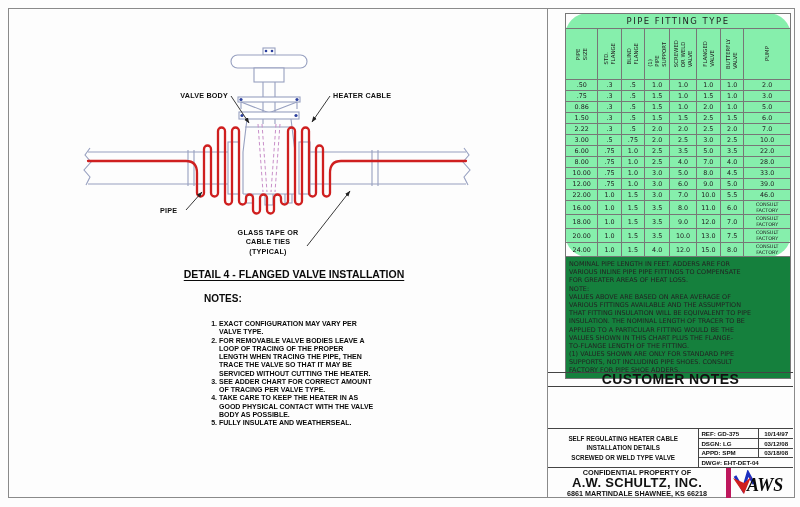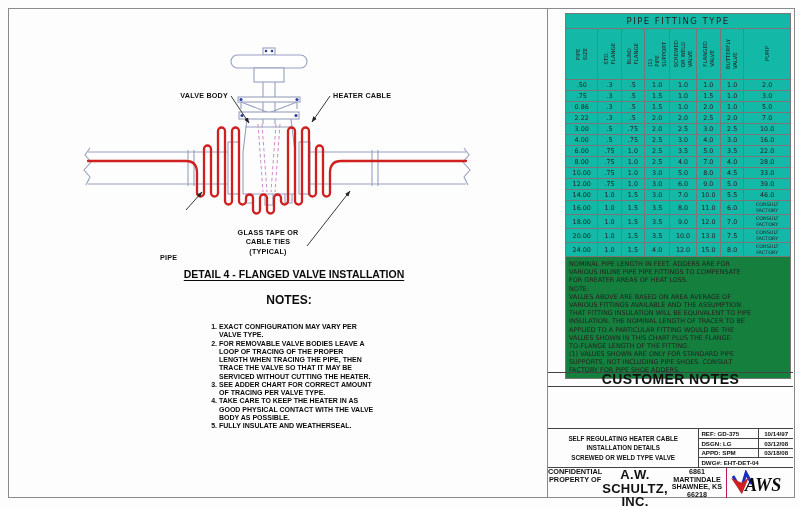--- a/index.html
+++ b/index.html
@@ -7,21 +7,21 @@
     width:800px;height:507px;background:#fdfdfd;position:relative;overflow:hidden;
     font-family:"Liberation Sans",sans-serif;color:#1c1c1c;
   }
   .abs{position:absolute;}
   
   .sheet-border{left:8px;top:8px;width:785px;height:488px;border:1px solid #8a8a8a;}
   .panel-divider{left:547px;top:8px;width:0;height:489px;border-left:1px solid #8a8a8a;}
 
   
   .right-col{left:565px;top:13px;width:226px;}
-  table.fit{border-collapse:collapse;width:226px;table-layout:fixed;background:#14b8a6;}
+  table.fit{border-collapse:collapse;width:226px;table-layout:fixed;background:#86efac;border-radius:23px;}
   .fit th,.fit td{border:1px solid #777;padding:0;text-align:center;font-weight:normal;color:#222;}
   .fit .title-cell{font-size:8.5px;height:14px;letter-spacing:1.5px;color:#222;font-family:"DejaVu Sans",sans-serif;}
   .fit th.hdr{height:50px;vertical-align:middle;}
   .vtext{
     writing-mode:vertical-rl;transform:rotate(180deg);
     font-size:5.4px;line-height:1.25;white-space:pre;text-align:left;
     margin:0 auto;font-family:"DejaVu Sans",sans-serif;color:#222;
   }
   .fit td{font-size:6.4px;height:10px;font-family:"DejaVu Sans",sans-serif;}
   .fit tr.tall td{height:13px;}
@@ -44,39 +44,39 @@
   .tb-top{display:flex;height:38px;border-bottom:1px solid #444;}
   .tb-title{width:151px;display:flex;flex-direction:column;justify-content:center;text-align:center;
     font-size:6.3px;font-weight:bold;line-height:1.5;color:#111;}
   .tb-ref{width:94px;border-left:1px solid #444;display:flex;flex-direction:column;}
   .tb-row{flex:1;display:flex;border-bottom:1px solid #444;font-size:6.2px;font-weight:bold;align-items:center;color:#111;}
   .tb-row:last-child{border-bottom:none;}
   .tb-lab{width:57px;padding-left:2px;border-right:1px solid #444;height:100%;display:flex;align-items:center;}
   .tb-lab.nodiv{border-right:none;width:auto;}
   .tb-date{flex:1;text-align:center;}
   .tb-bottom{display:flex;height:30px;}
-  .tb-company{width:178px;text-align:center;display:flex;flex-direction:row;justify-content:center;line-height:1.05;color:#111;}
+  .tb-company{width:178px;text-align:center;display:flex;flex-direction:column;justify-content:center;line-height:1.05;color:#111;}
   .tb-conf{font-size:7.3px;font-weight:bold;}
   .tb-name{font-size:13px;font-weight:bold;letter-spacing:.3px;}
   .tb-addr{font-size:7.2px;font-weight:bold;}
-  .tb-logo{flex:1;border-left:1px solid #be185d;display:flex;align-items:center;justify-content:center;}
+  .tb-logo{flex:1;border-left:5px solid #be185d;display:flex;align-items:center;justify-content:center;}
 
   
   .dlabel{font-size:7.2px;font-weight:bold;color:#101010;letter-spacing:.2px;}
   .lbl-valve-body{left:150px;top:91px;width:78px;text-align:right;}
   .lbl-heater{left:333px;top:91px;}
-  .lbl-pipe{left:160px;top:206px;margin-top:47px;}
+  .lbl-pipe{left:160px;top:206px;}
   .lbl-glass{left:222px;top:228px;width:92px;text-align:center;white-space:pre-line;line-height:1.3;}
   .detail-title{
     left:148px;top:268px;width:292px;text-align:center;
     font-size:10.5px;font-weight:bold;color:#0a0a0a;
     text-decoration:underline;text-underline-offset:2px;
   }
   .notes-block{left:204px;top:293px;width:170px;color:#0a0a0a;}
-  .notes-head{font-size:12px;font-weight:bold;margin-bottom:16px;text-align:center;}
+  .notes-head{font-size:10px;font-weight:bold;margin-bottom:16px;}
   .notes-block ol{margin:0;padding-left:15px;}
   .notes-block li{font-size:7px;font-weight:bold;line-height:1.18;margin:0;}
 </style>
 </head>
 <body>
 
 <div class="abs sheet-border"></div>
 <div class="abs panel-divider"></div>
 
 <svg class="abs" width="545" height="507" viewBox="0 0 545 507" style="left:0;top:0;">
@@ -226,48 +226,48 @@
           <td>0.86</td>
           <td>.3</td>
           <td>.5</td>
           <td>1.5</td>
           <td>1.0</td>
           <td>2.0</td>
           <td>1.0</td>
           <td>5.0</td>
         </tr>
         <tr>
+          <td>1.50</td>
+          <td>.3</td>
+          <td>.5</td>
+          <td>1.5</td>
+          <td>1.5</td>
+          <td>2.5</td>
+          <td>1.5</td>
+          <td>6.0</td>
+        </tr>
+        <tr>
           <td>2.22</td>
           <td>.3</td>
           <td>.5</td>
           <td>2.0</td>
           <td>2.0</td>
           <td>2.5</td>
           <td>2.0</td>
           <td>7.0</td>
         </tr>
         <tr>
           <td>3.00</td>
           <td>.5</td>
           <td>.75</td>
           <td>2.0</td>
           <td>2.5</td>
           <td>3.0</td>
           <td>2.5</td>
           <td>10.0</td>
-        </tr>
-        <tr>
-          <td>4.00</td>
-          <td>.5</td>
-          <td>.75</td>
-          <td>2.5</td>
-          <td>3.0</td>
-          <td>4.0</td>
-          <td>3.0</td>
-          <td>16.0</td>
         </tr>
         <tr>
           <td>6.00</td>
           <td>.75</td>
           <td>1.0</td>
           <td>2.5</td>
           <td>3.5</td>
           <td>5.0</td>
           <td>3.5</td>
           <td>22.0</td>
@@ -296,21 +296,21 @@
           <td>12.00</td>
           <td>.75</td>
           <td>1.0</td>
           <td>3.0</td>
           <td>6.0</td>
           <td>9.0</td>
           <td>5.0</td>
           <td>39.0</td>
         </tr>
         <tr>
-          <td>14.00</td>
+          <td>22.00</td>
           <td>1.0</td>
           <td>1.5</td>
           <td>3.0</td>
           <td>7.0</td>
           <td>10.0</td>
           <td>5.5</td>
           <td>46.0</td>
         </tr>
         <tr class="tall">
           <td>16.00</td>

